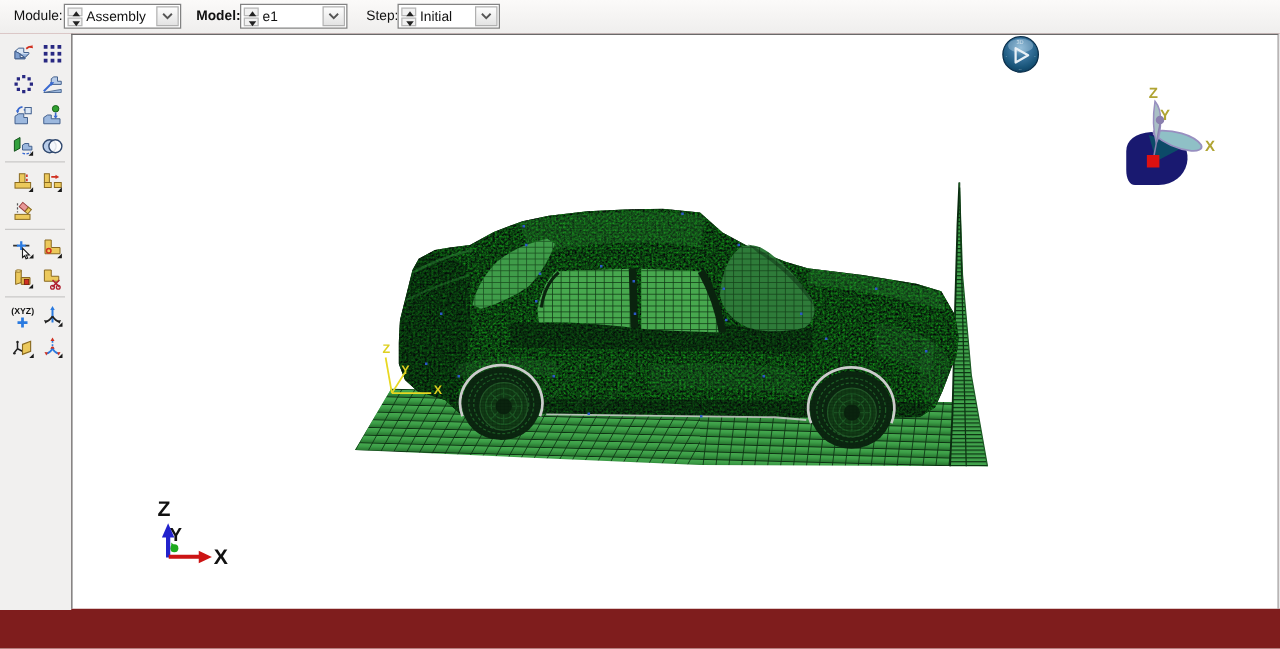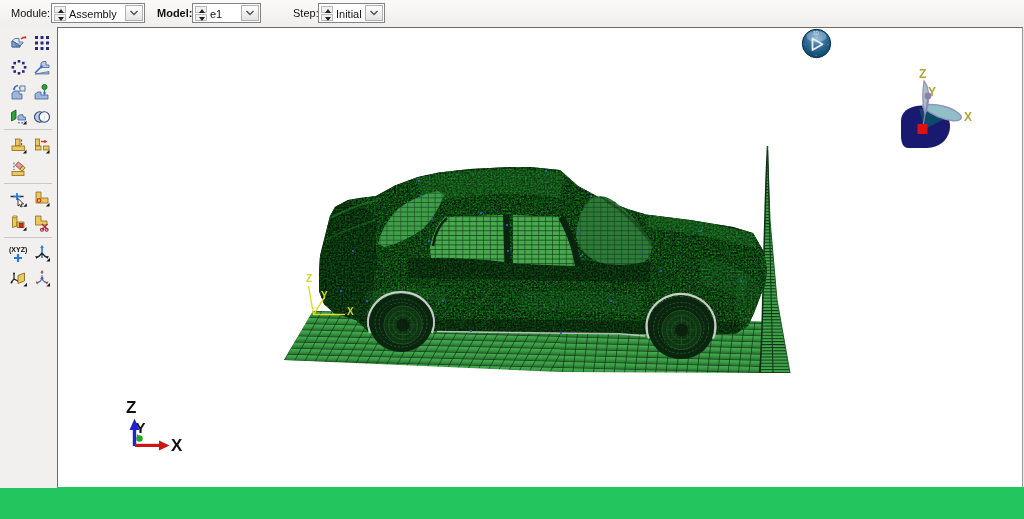--- a/index.html
+++ b/index.html
@@ -1,18 +1,18 @@
 <!DOCTYPE html>
 <html><head>
 <meta charset="utf-8">
 <style>
 * { margin:0; padding:0; box-sizing:border-box; }
 html,body { width:1024px; height:519px; overflow:hidden; background:#fff;
   font-family:"Liberation Sans", sans-serif; }
-#root { position:relative; width:1024px; height:519px; background:#22c55e; }
+#root { position:relative; width:1024px; height:519px; background:#7f1d1d; }
 
 #topbar { position:absolute; left:0; top:0; width:1024px; height:27px;
   background:linear-gradient(#fbfaf9,#efeeed); }
 .lbl { position:absolute; top:7px; font-size:11px; color:#111; }
 .combo { position:absolute; top:3px; height:20px; background:#fff;
   border:1px solid #828282; }
 .spin { position:absolute; left:2px; top:2px; width:12px; height:14px; }
 .spinb { position:absolute; left:0; width:12px; height:7px; background:#f1f1f1;
   border:1px solid #b8b8b8; }
 .tri-up { position:absolute; left:2.5px; top:2px; width:0; height:0;
@@ -51,36 +51,36 @@
           </div>
         <div class="spinb" style="top:8px;">
             <div class="tri-dn"></div>
           </div>
         </div>
       <div class="drop"><svg width="16" height="14" viewBox="0 0 16 14">
             <path d="M4.5,5 L8,8.5 L11.5,5" fill="none" stroke="#555" stroke-width="1.5"></path>
           </svg></div>
     </div>
     <span class="lbl" style="left:157px;font-weight:bold;">Model:</span>
-    <div class="combo" style="left:192px; width:69px;">
+    <div class="combo" style="left:192px; width:86px;">
       <span class="ctext">e1</span>
       <div class="spin">
           <div class="spinb" style="top:0;">
             <div class="tri-up"></div>
           </div>
         <div class="spinb" style="top:8px;">
             <div class="tri-dn"></div>
           </div>
         </div>
       <div class="drop"><svg width="16" height="14" viewBox="0 0 16 14">
             <path d="M4.5,5 L8,8.5 L11.5,5" fill="none" stroke="#555" stroke-width="1.5"></path>
           </svg></div>
     </div>
     <span class="lbl" style="left:293px;">Step:</span>
-    <div class="combo" style="left:318px; width:67px;">
+    <div class="combo" style="left:318px; width:82px;">
       <span class="ctext">Initial</span>
       <div class="spin">
           <div class="spinb" style="top:0;">
             <div class="tri-up"></div>
           </div>
         <div class="spinb" style="top:8px;">
             <div class="tri-dn"></div>
           </div>
         </div>
       <div class="drop"><svg width="16" height="14" viewBox="0 0 16 14">

